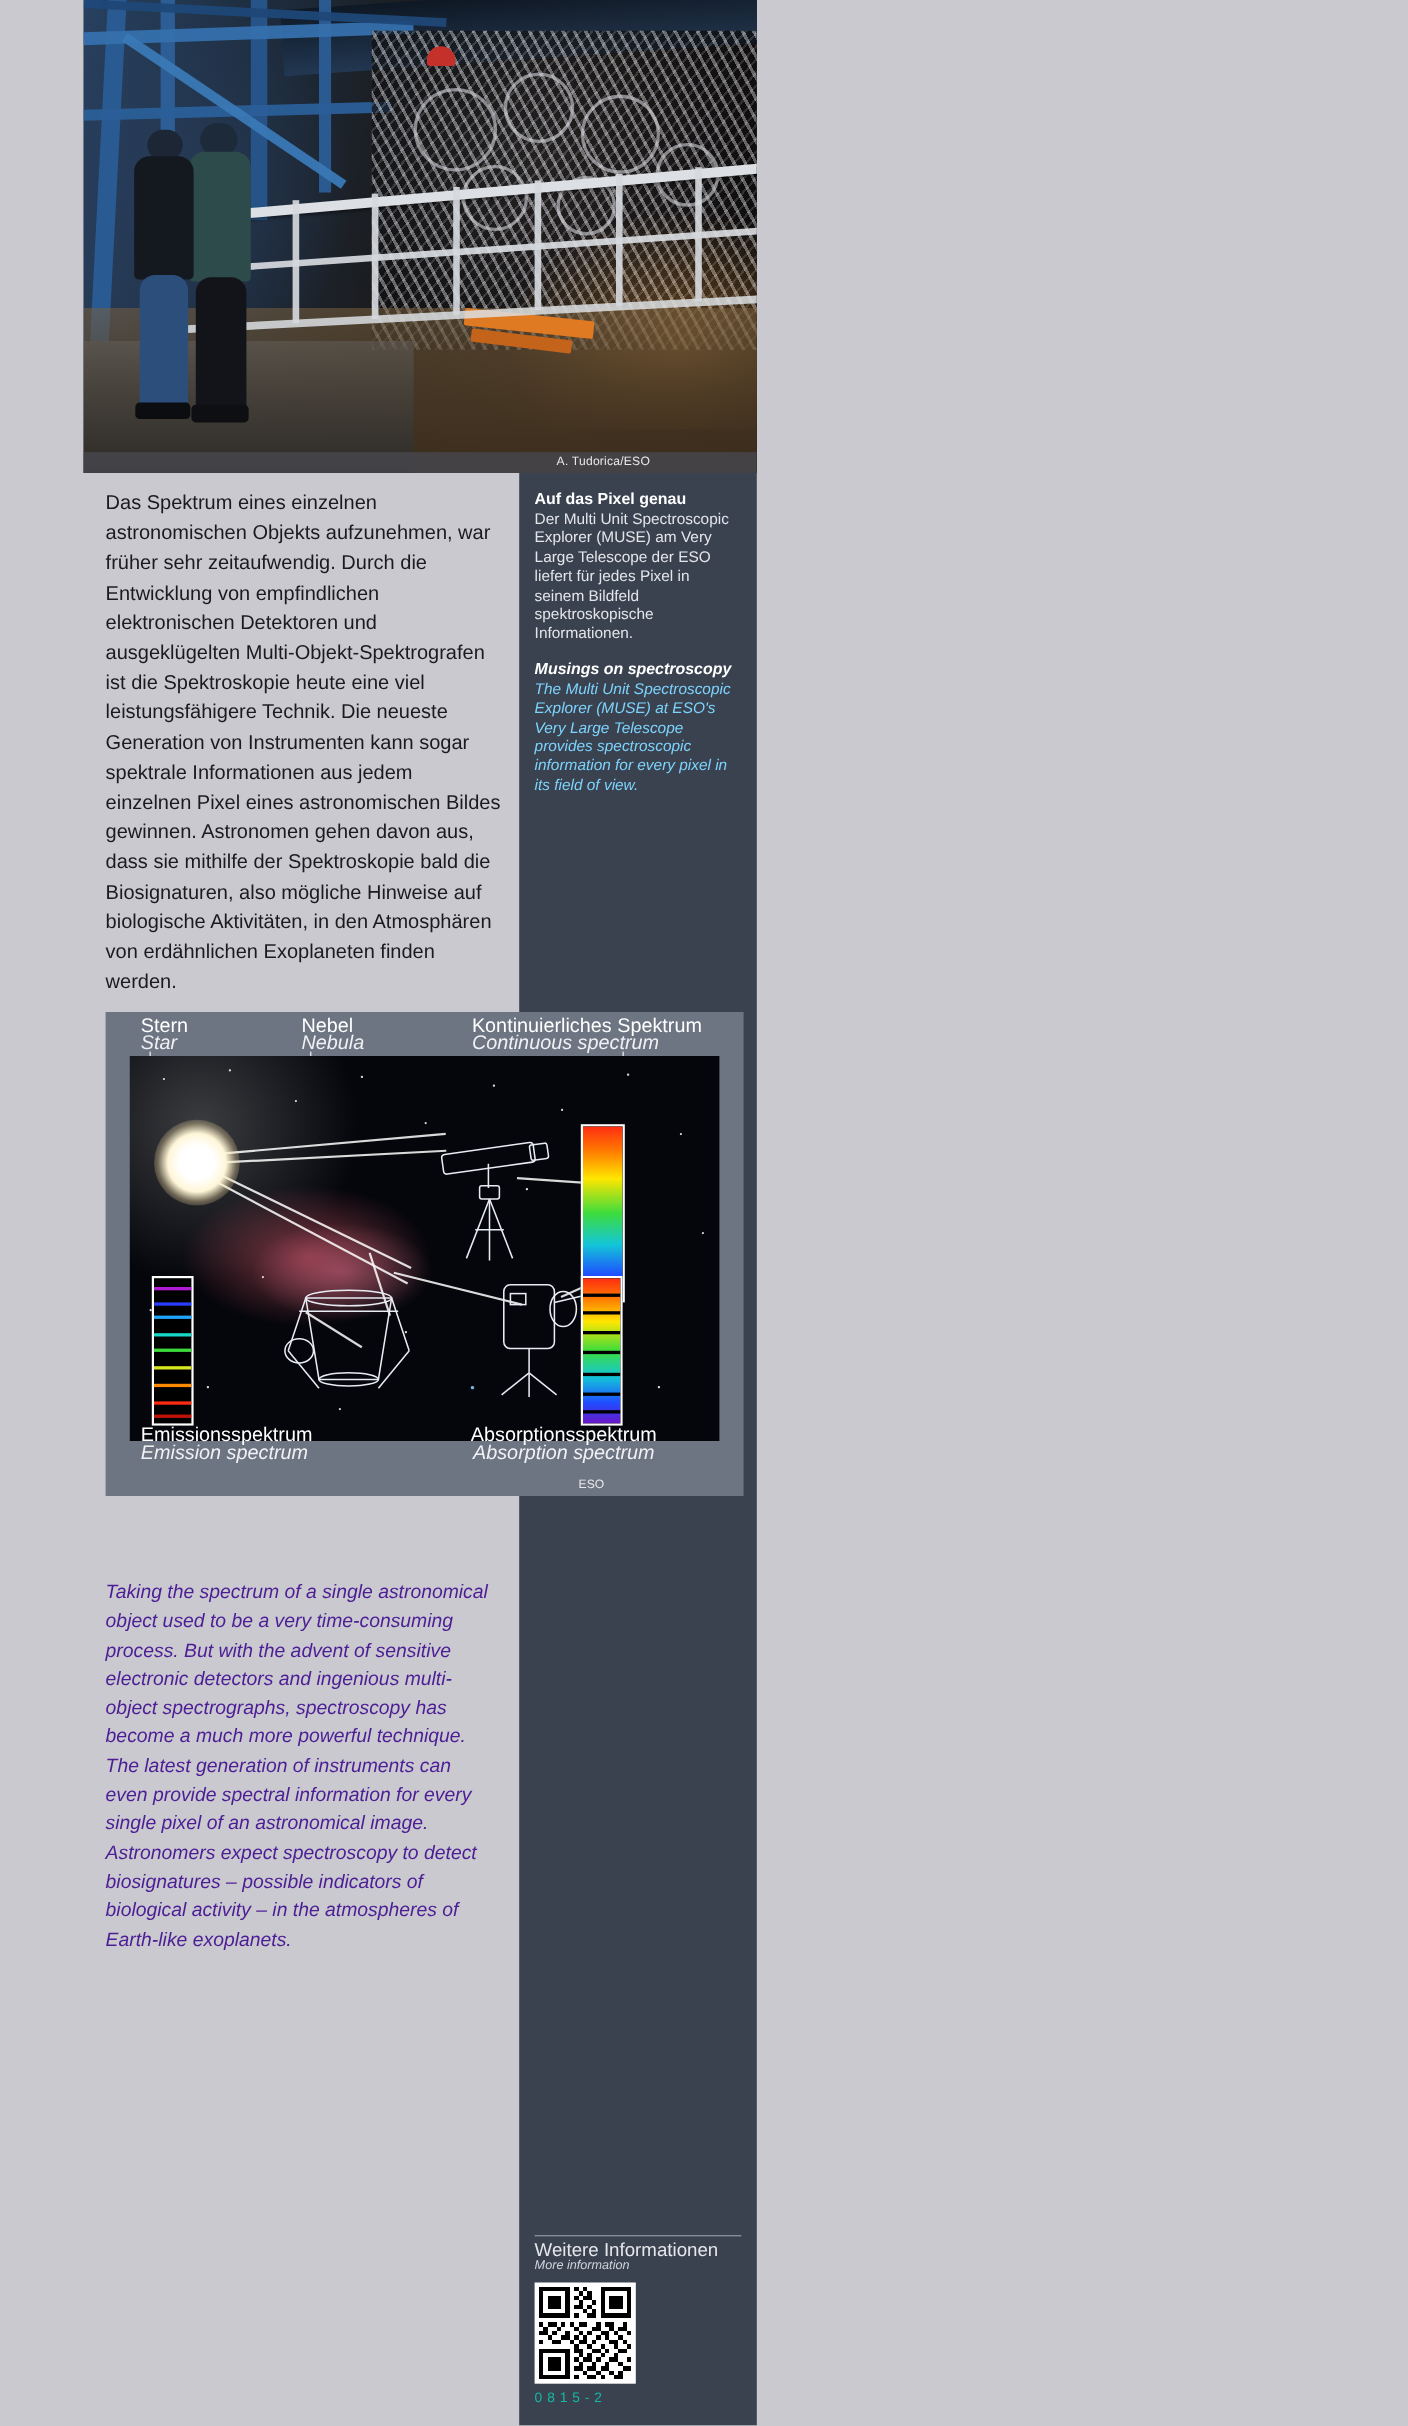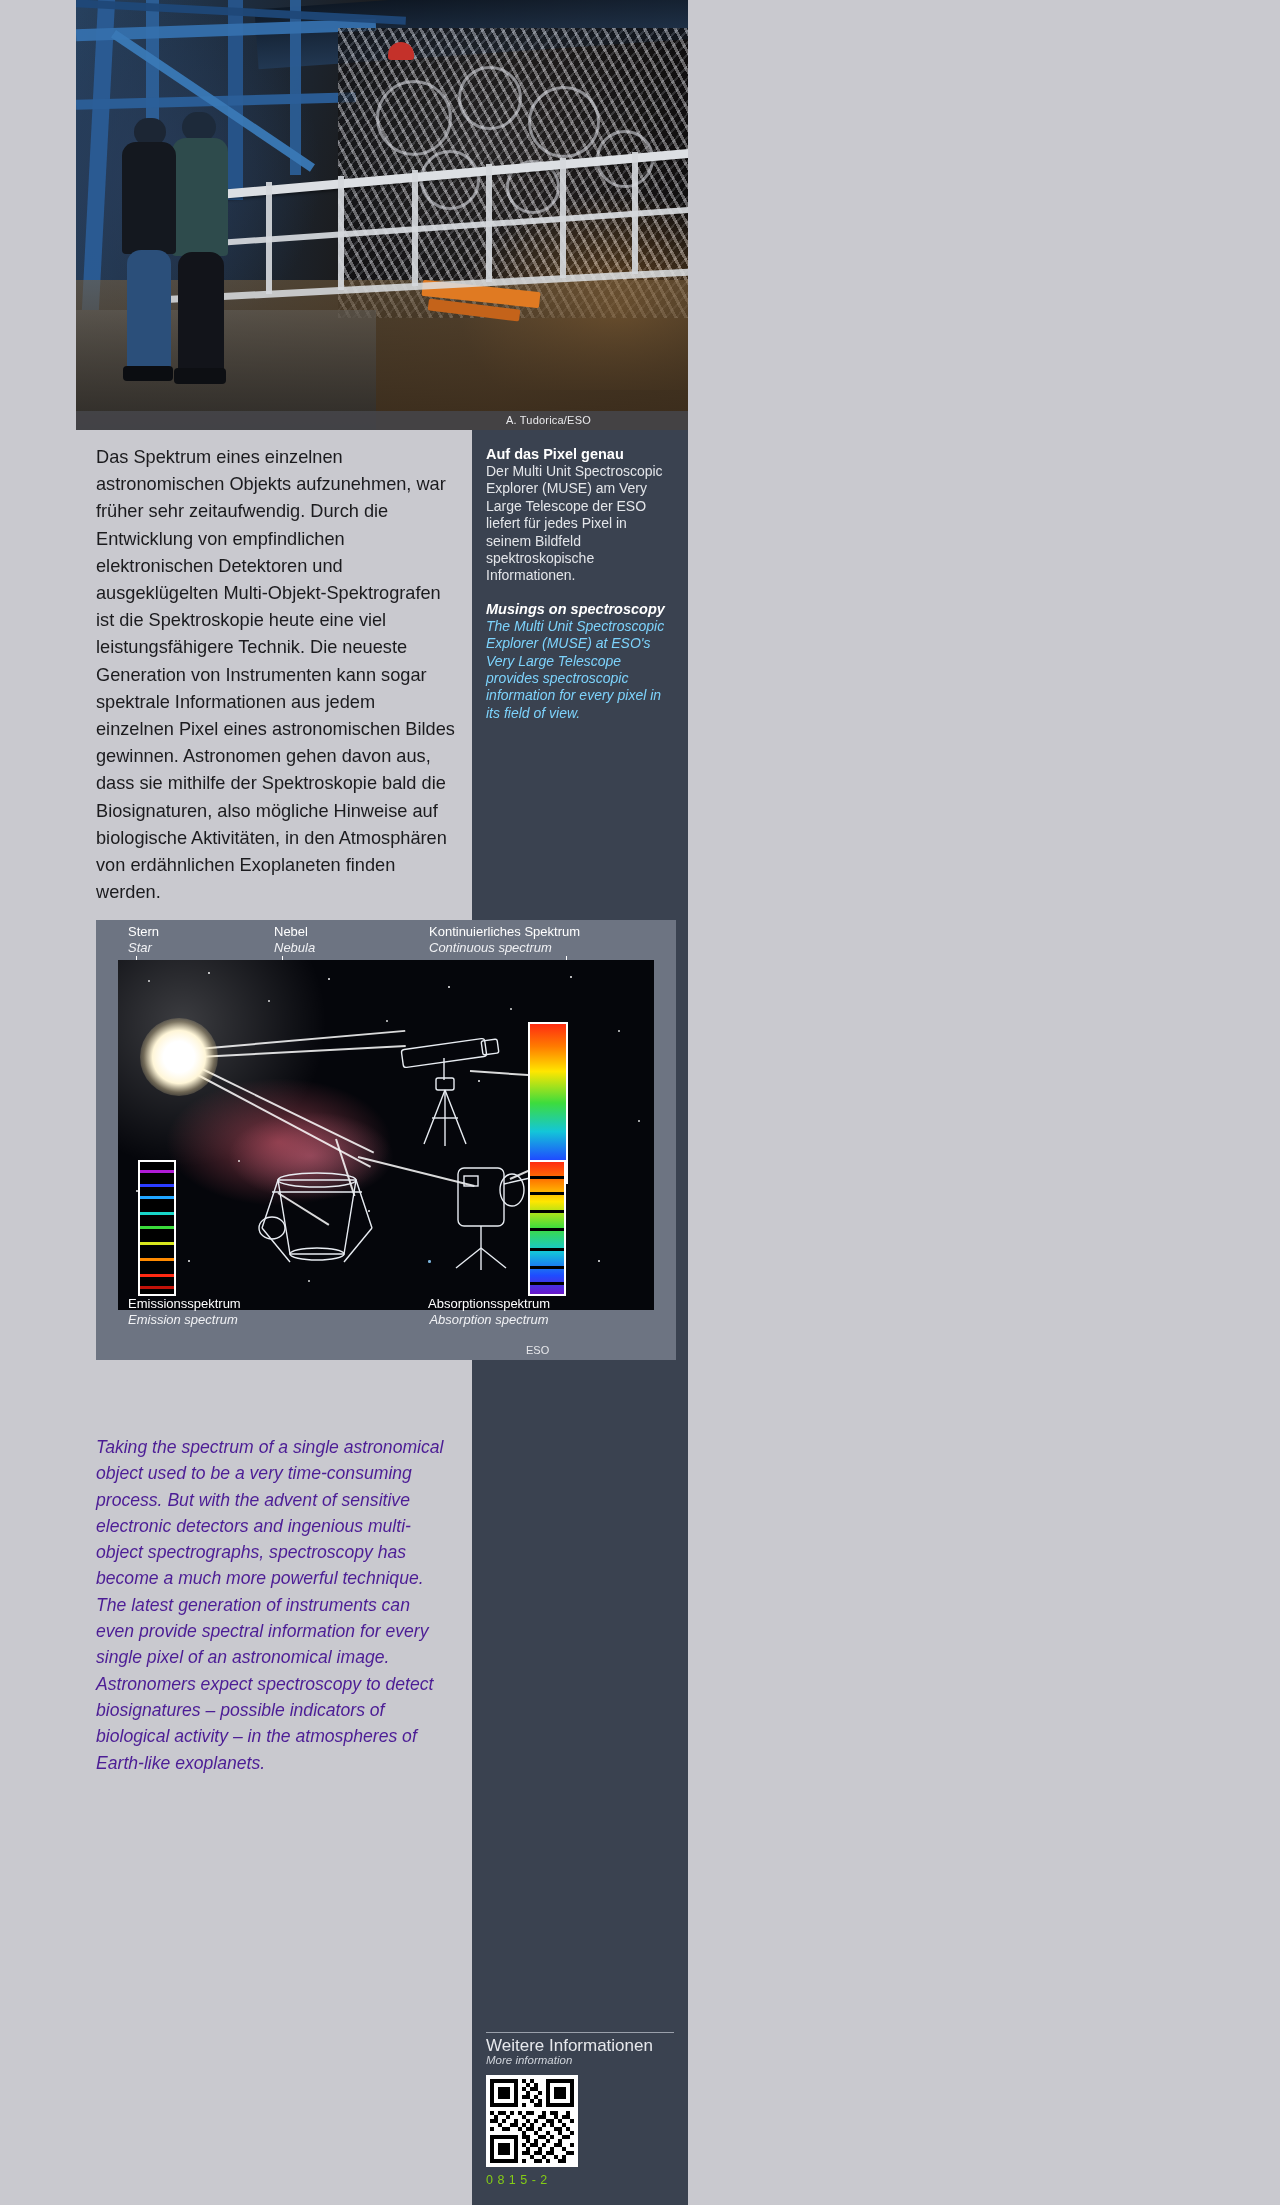--- a/index.html
+++ b/index.html
@@ -205,21 +205,21 @@
   
   #diagram {
     position: absolute;
     left: 96px; top: 920px;
     width: 580px; height: 440px;
     background: #6d7482;
   }
   #diag-top-labels {
     position:absolute; left:0; top:0; width:580px; height:40px;
   }
-  .dlabel { position:absolute; color:#ffffff; font-size:13px; line-height:16px; }
+  .dlabel { position:absolute; color:#ffffff; font-size:18px; line-height:16px; }
   .dlabel .en { font-style: italic; color:#f0f1f4; display:block; }
   #sky {
     position:absolute; left: 22px; top: 40px; width: 536px; height: 350px;
     background:
       radial-gradient(ellipse 30% 26% at 30% 52%, rgba(220,90,110,.55), rgba(0,0,0,0) 70%),
       radial-gradient(ellipse 22% 18% at 36% 56%, rgba(235,130,160,.45), rgba(0,0,0,0) 70%),
       radial-gradient(circle at 12% 18%, rgba(255,255,255,.22), rgba(0,0,0,0) 26%),
       #05060b;
     overflow:hidden;
   }
@@ -267,21 +267,21 @@
   .foot-de { color:#e6e8ec; font-size: 17px; line-height: 14px; }
   .foot-en { color:#cfd3da; font-size: 11.5px; line-height: 14px; font-style: italic; }
   #qr {
     margin-top: 8px;
     width: 92px; height: 92px;
     background: #ffffff;
     padding: 4px;
     box-sizing: border-box;
   }
   #qr svg { display:block; }
-  #qr-code-num { color:#84cc16; font-size: 12.5px; margin-top: 6px; letter-spacing:.5px; }
+  #qr-code-num { color:#14b8a6; font-size: 12.5px; margin-top: 6px; letter-spacing:.5px; }
 </style>
 </head>
 <body>
 
 <div id="page">
 
   <div id="photo">
     <div class="photo-base"></div>
     <div class="ceil"></div>
     <div class="beam v1"></div>

